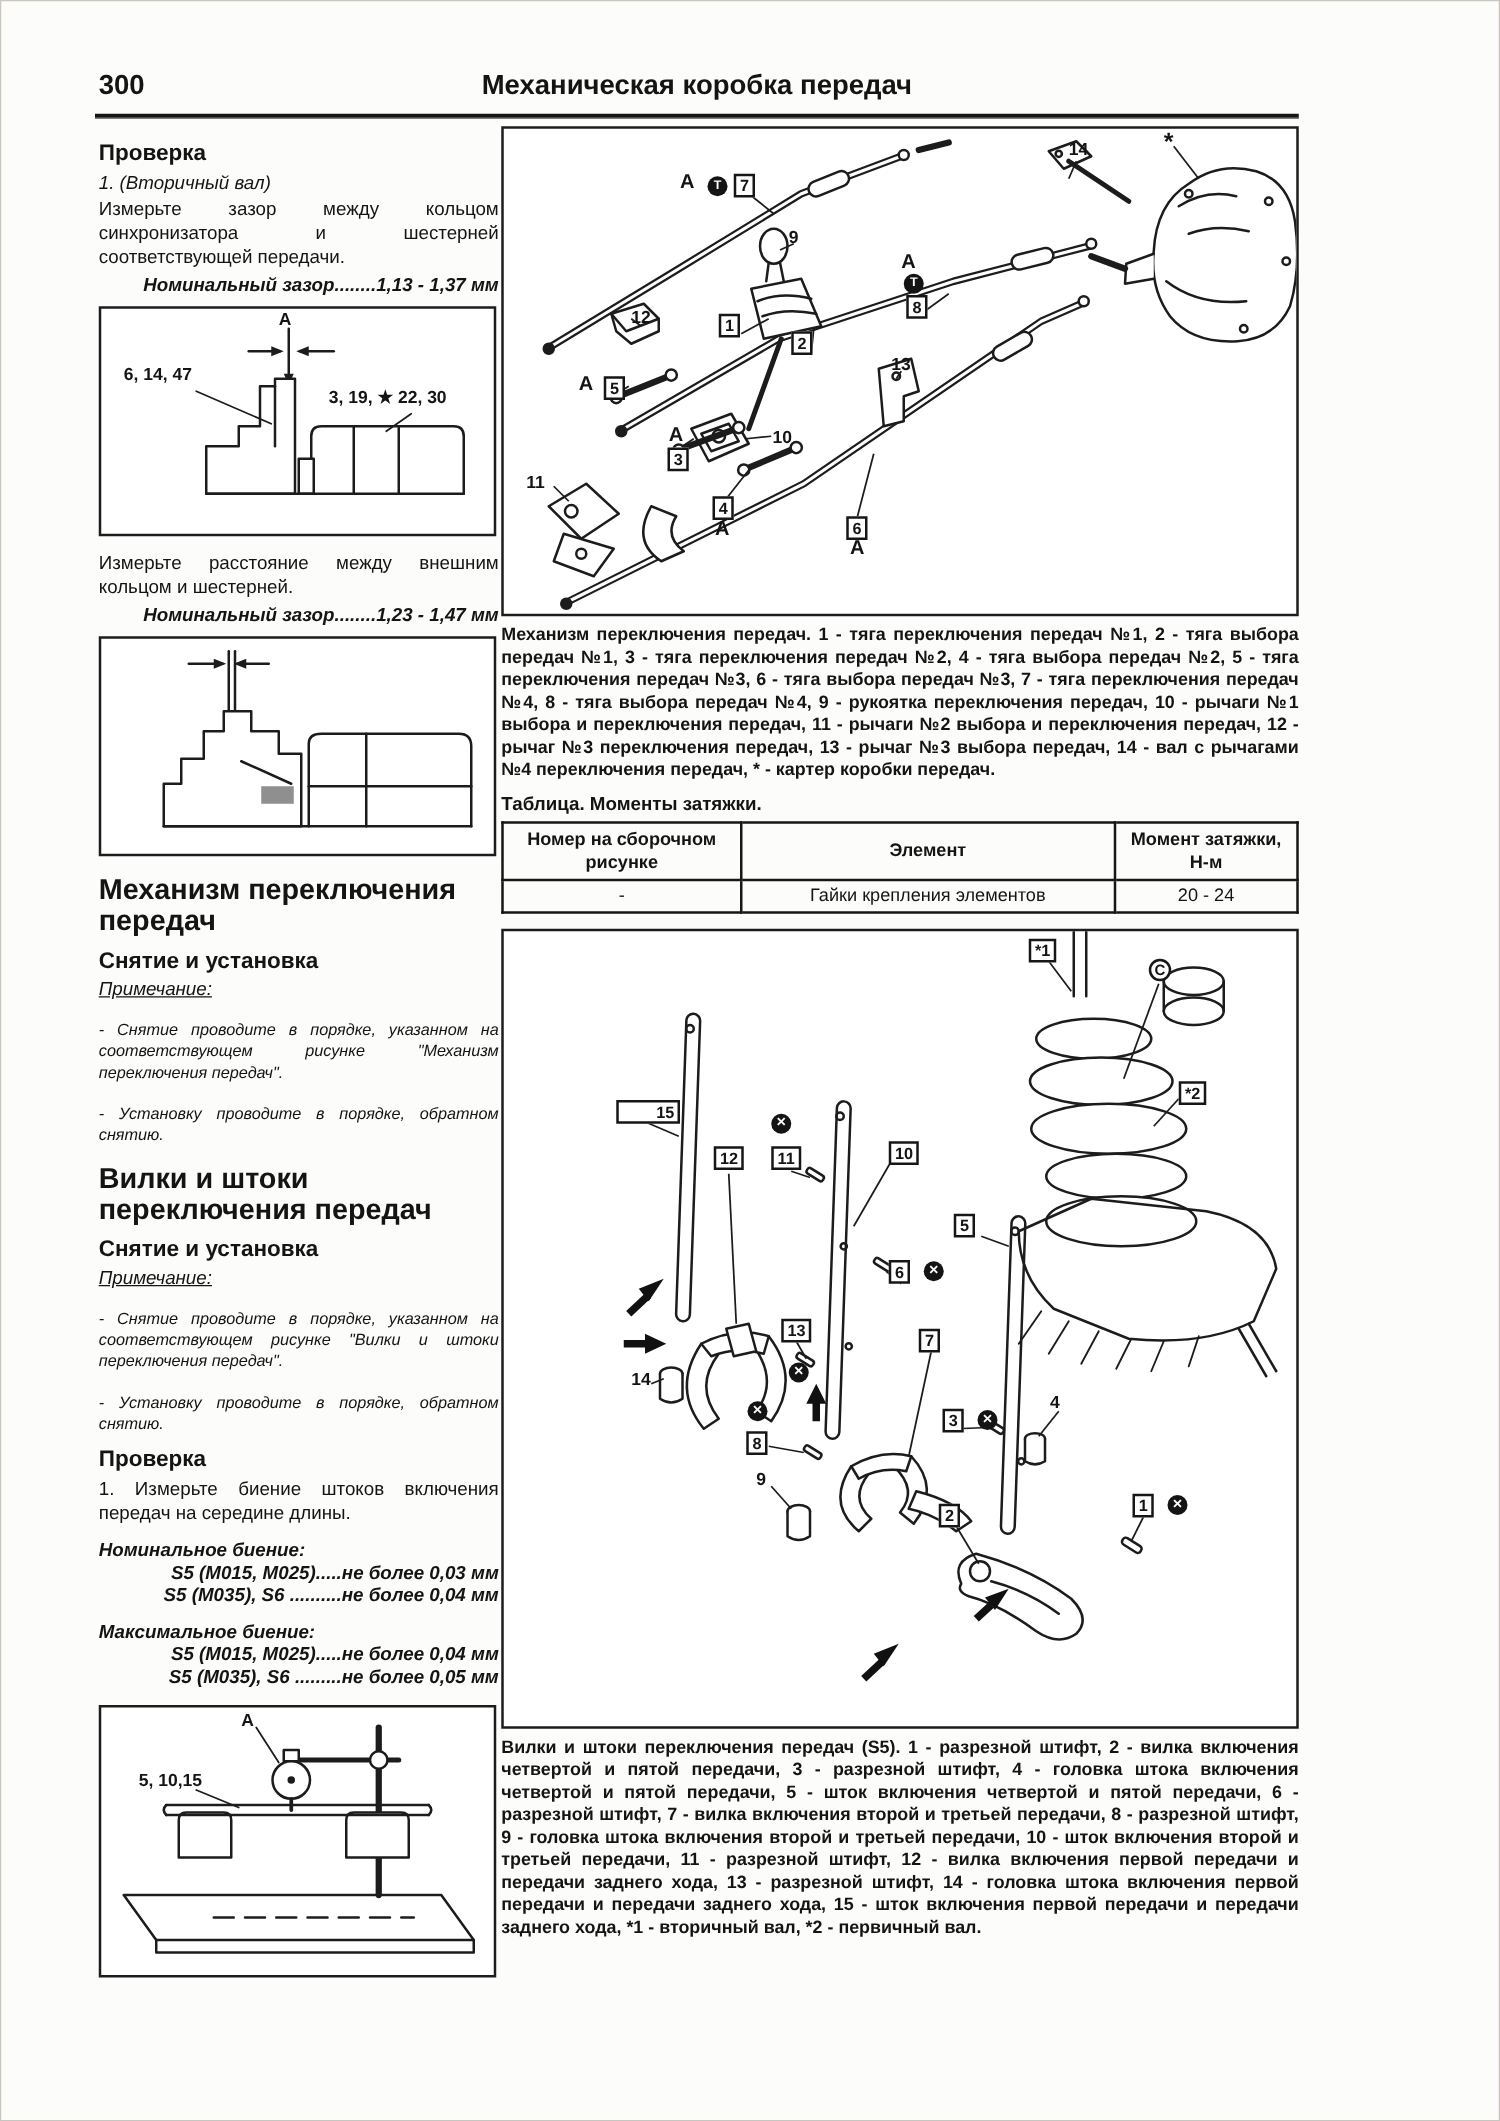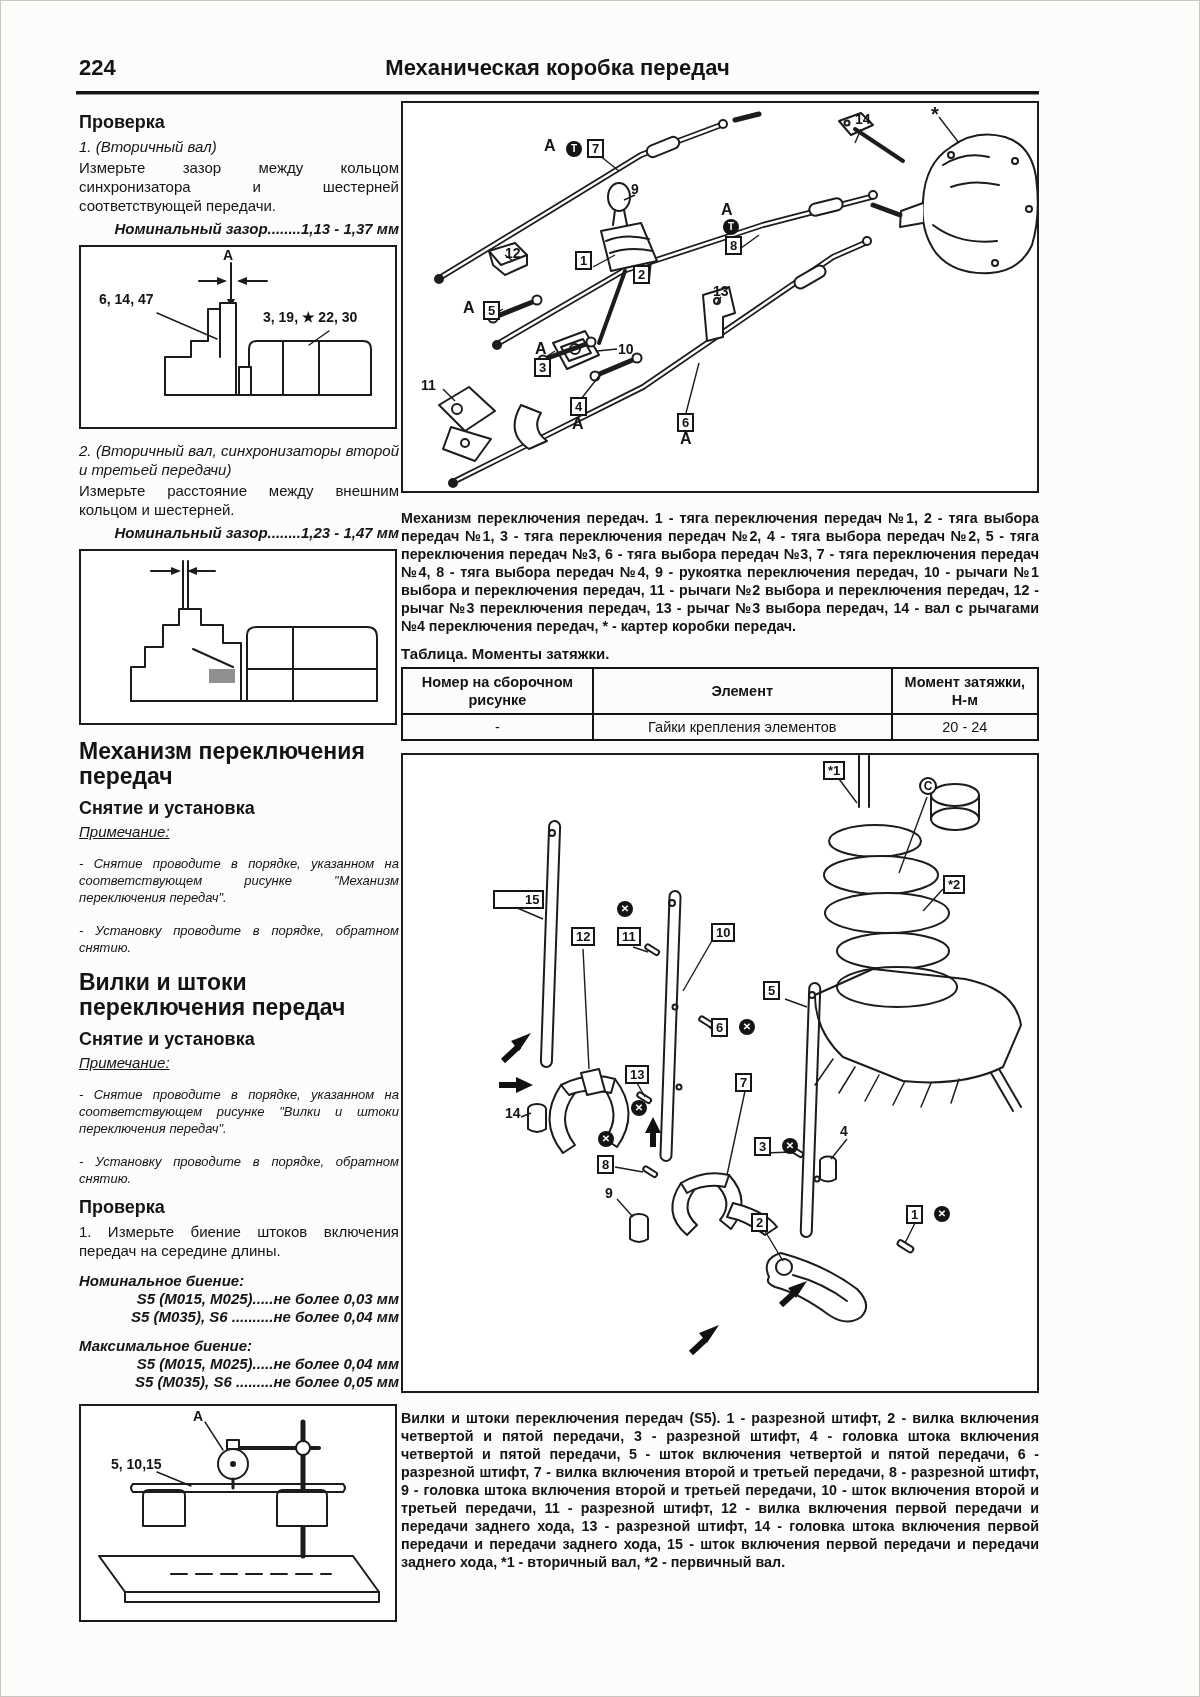--- a/index.html
+++ b/index.html
@@ -31,36 +31,36 @@
   .lbl { position:absolute; font-weight:700; font-size:14px; white-space:nowrap; }
   .lbl-big { font-size:16px; }
   .lbl-box { position:absolute; font-weight:700; font-size:13px; line-height:15px;
              padding:0 3px; border:2px solid #161616; background:#fff; white-space:nowrap; }
   .lbl-circle { position:absolute; width:18px; height:18px; border:2px solid #161616;
                 border-radius:50%; background:#fff; font-weight:700; font-size:12px;
                 line-height:15px; text-align:center; }
   .lbl-dot, .lbl-x { position:absolute; width:16px; height:16px; border-radius:50%;
                      background:#141414; color:#fff; font-weight:700; font-size:10px;
                      line-height:16px; text-align:center; }
-  .caption { font-size:14.3px; font-weight:700; line-height:1.26; text-align:justify; margin:16px 0 0; }
+  .caption { font-size:14.3px; font-weight:700; line-height:1.26; text-align:justify; margin:6px 0 0; }
   .tbl-title { font-size:15px; font-weight:700; margin:10px 0 5px; }
   table.torque { border-collapse:collapse; width:100%; }
   table.torque th, table.torque td { border:2px solid #161616; font-size:14.5px;
         padding:4px 8px; text-align:center; }
   table.torque th { font-weight:700; line-height:1.25; }
   table.torque th:nth-child(1){ width:30%; }
   table.torque th:nth-child(2){ width:47%;margin-top:36px; }
   table.torque th:nth-child(3){ width:23%; }
 </style>
 </head>
 <body>
 
 <div class="page">
 
-  <div class="hdr-num">224</div>
+  <div class="hdr-num">300</div>
   <div class="hdr-title">Механическая коробка передач</div>
   <div class="hdr-rule"></div>
 
   <div class="col-left">
 
     <h3>Проверка</h3>
     <p class="body it">1. (Вторичный вал)</p>
     <p class="body">Измерьте зазор между кольцом синхронизатора и шестерней соответствующей передачи.</p>
     <p class="spec">Номинальный зазор........1,13 - 1,37 мм</p>
 
@@ -82,21 +82,20 @@
           <line x1="84" y1="148" x2="290" y2="148"></line>
           <line x1="76" y1="66" x2="136" y2="92" stroke-width="1.4"></line>
           <line x1="248" y1="84" x2="228" y2="98" stroke-width="1.4"></line>
         </g>
       </svg>
       <div class="lbl" style="left:142px; top:0px;">A</div>
       <div class="lbl" style="left:18px; top:44px;">6, 14, 47</div>
       <div class="lbl" style="left:182px; top:62px;">3, 19, ★ 22, 30</div>
     </div>
 
-    <p class="body it">2. (Вторичный вал, синхронизаторы второй и третьей передачи)</p>
     <p class="body">Измерьте расстояние между внешним кольцом и шестерней.</p>
     <p class="spec">Номинальный зазор........1,23 - 1,47 мм</p>
 
     <div class="figure fig-s" style="height:176px;">
       <svg class="draw" width="314" height="172" viewBox="0 0 314 172">
         <g stroke="#1c1c1c" stroke-width="2" fill="none" stroke-linecap="round" stroke-linejoin="round">
           <line x1="70" y1="20" x2="97" y2="20"></line>
           <polygon points="90,16 90,24 100,20" fill="#1c1c1c" stroke="none"></polygon>
           <line x1="134" y1="20" x2="109" y2="20"></line>
           <polygon points="116,16 116,24 106,20" fill="#1c1c1c" stroke="none"></polygon>

